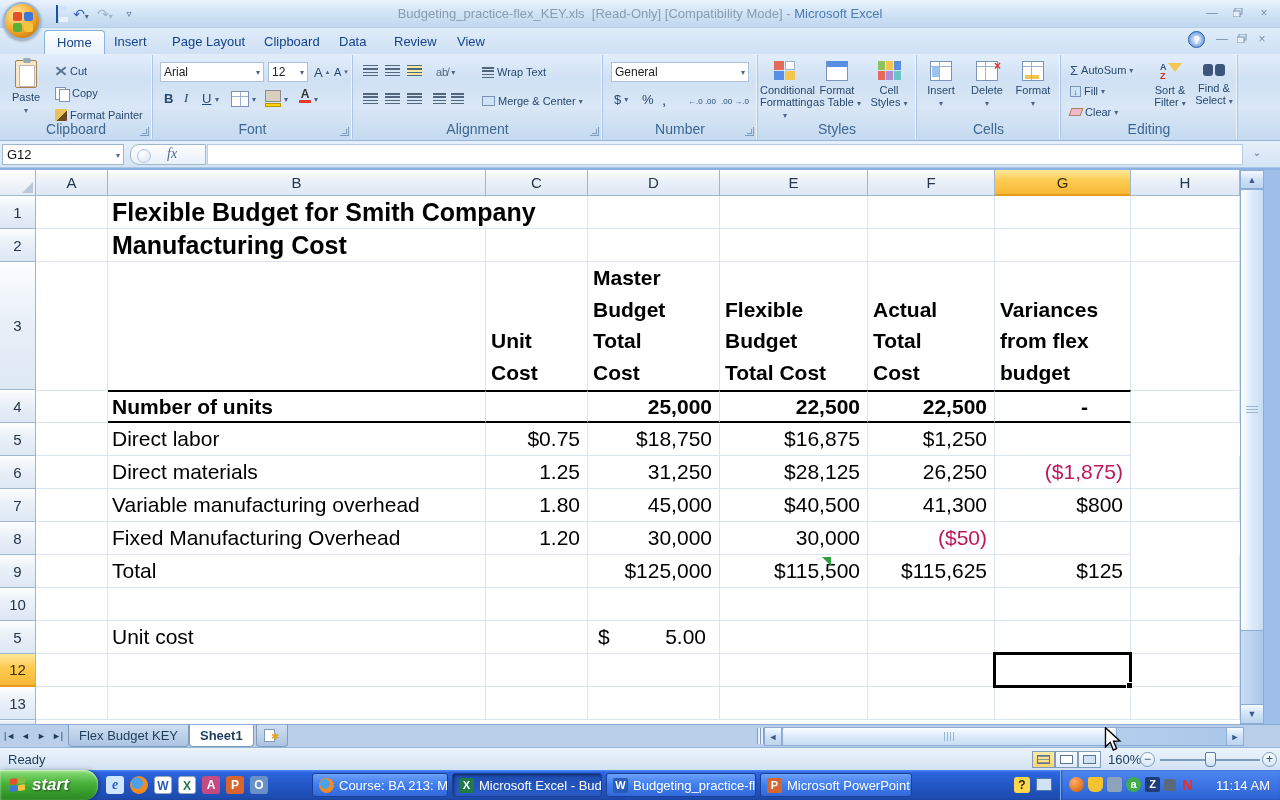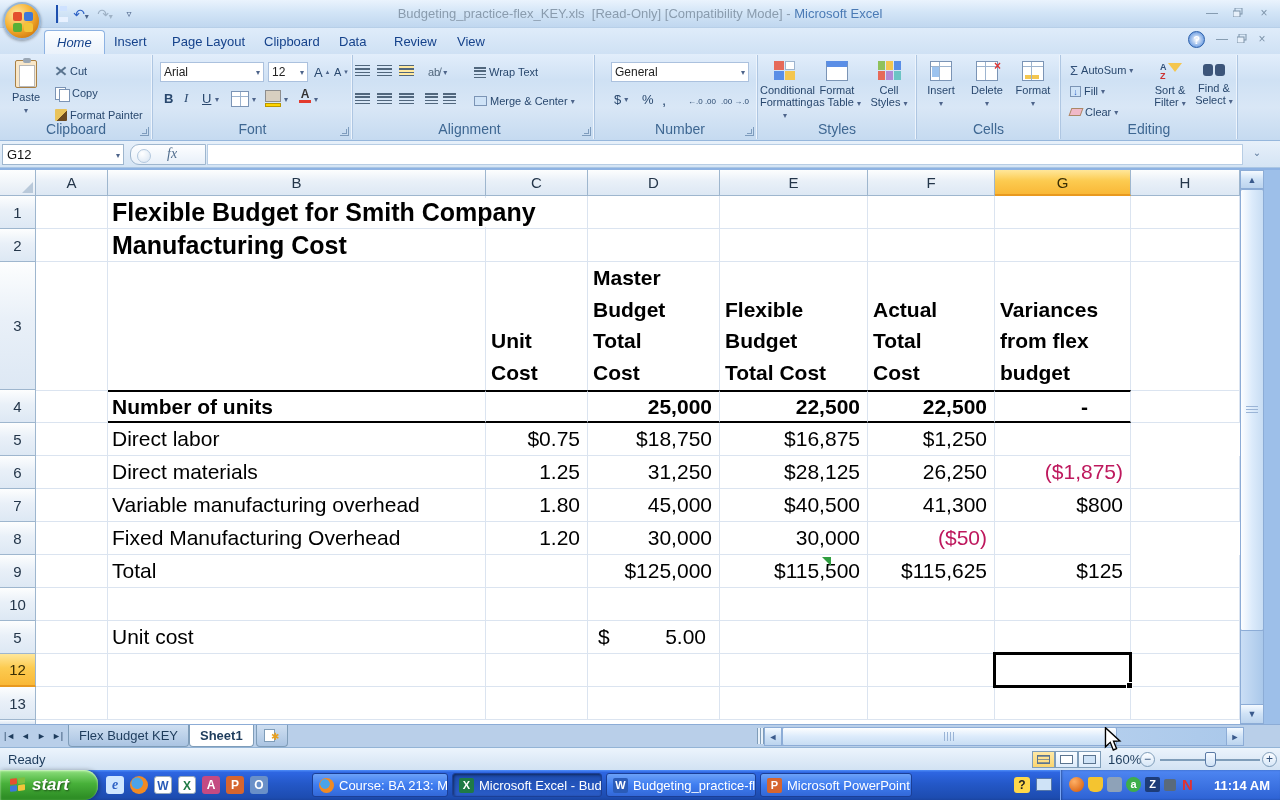--- a/index.html
+++ b/index.html
@@ -23,21 +23,21 @@
   .qicon { width:18px; height:18px; text-align:center; line-height:18px; font-size:14px; }
   .floppy { width:13px; height:13px; background:#3a6fd8; border:1px solid #1d4fae; position:relative; }
   .floppy:before { content:""; position:absolute; left:3px; top:0; width:7px; height:5px; background:#cfe2ff; }
   .floppy:after { content:""; position:absolute; left:2px; bottom:0; width:9px; height:5px; background:#e8f1ff; }
 
   
   #tabrow { position:absolute; left:0; top:28px; width:1280px; height:26px;
     background:linear-gradient(#dfecfa,#cfe1f4); }
   .rtab { position:absolute; top:2px; height:24px; padding:0 12px; font-size:13px; color:#15428b;
     line-height:24px; border-radius:4px 4px 0 0; }
-  .rtab.active { background:linear-gradient(#fdfeff,#eaf2fb); border:1px solid #8db2e2; border-bottom:none;font-style:italic; }
+  .rtab.active { background:linear-gradient(#fdfeff,#eaf2fb); border:1px solid #8db2e2; border-bottom:none; }
 
   
   #ribbon { position:absolute; left:0; top:54px; width:1280px; height:87px;
     background:linear-gradient(#e2eefb,#cfe1f4 30%,#d9e7f6 62%,#c5daf0); border-bottom:1px solid #96b7dc; }
   .rgroup { position:absolute; top:1px; height:84px; border-right:1px solid #aec6e2; box-shadow:inset -1px 0 0 #edf4fc; }
   .glabel { position:absolute; bottom:2px; left:0; width:100%; text-align:center; font-size:14px; color:#3e6792; }
   .launcher { position:absolute; bottom:3px; right:3px; width:9px; height:9px; border-right:1px solid #7e9cbd; border-bottom:1px solid #7e9cbd; }
   .launcher:before { content:""; position:absolute; right:1px; bottom:1px; width:4px; height:4px; border-right:1px solid #7e9cbd; border-bottom:1px solid #7e9cbd; }
   .smbtn { display:inline-flex; align-items:center; gap:3px; height:20px; padding:0 3px; font-size:11px; color:#29486e; }
   .combo { background:#fff; border:1px solid #abc1de; height:20px; font-size:12px; color:#222; padding:1px 3px; display:flex; align-items:center; justify-content:space-between; }
@@ -146,21 +146,21 @@
   #flag i { border-radius:1px; }
   .qlico { position:absolute; top:6px; width:18px; height:18px; border-radius:3px; font-size:12px; font-weight:bold;
     color:#fff; text-align:center; line-height:18px; }
   .tbtn { position:absolute; top:3px; height:24px; border-radius:3px; background:linear-gradient(#6ba1f7,#3f7df0 50%,#3268d8);
     border:1px solid #1b3f96; color:#fff; font-size:13px; display:flex; align-items:center; gap:5px; padding:0 6px; overflow:hidden; white-space:nowrap; }
   .tbtn.pressed { background:linear-gradient(#1d4cae,#2a5cc8); box-shadow:inset 1px 1px 3px rgba(0,0,0,.5); }
   .appico { width:15px; height:15px; border-radius:2px; font-size:11px; font-weight:bold; color:#fff; text-align:center; line-height:15px; flex:0 0 auto; }
   #tray { position:absolute; left:1060px; top:0; width:220px; height:30px; background:linear-gradient(#4e86f2,#2d62d4);
     border-left:1px solid #7aa6f5; box-shadow:inset 1px 0 2px rgba(0,0,0,.3); }
   .trayico { position:absolute; top:7px; width:15px; height:15px; border-radius:50%; font-size:11px; font-weight:bold; line-height:15px; text-align:center; color:#fff; }
-  #clock { position:absolute; right:10px; top:8px; font-size:13px; color:#fff;font-weight:bold; }
+  #clock { position:absolute; right:10px; top:8px; font-size:13px; color:#fff; }
 
   
   #cursor { position:absolute; left:1104px; top:727px; z-index:99; }
 </style>
 </head>
 <body>
 
 <div id="app">
 
   <div id="titlebar">
@@ -245,21 +245,21 @@
       <div style="position:absolute;left:112px;top:35px;width:16px;height:12px;background:#d8cfc0;border:1px solid #8d8d8d;">
           <div style="position:absolute;left:-1px;top:12px;width:16px;height:4px;background:#ffd400;border:1px solid #b99700;"></div>
         </div>
       <span class="dn" style="position:absolute;left:131px;top:40px;">▾</span>
       <div class="fcolor" style="position:absolute;left:146px;top:34px;">A<i style="background:#e33b2e;width:12px;"></i></div>
       <span class="dn" style="position:absolute;left:161px;top:40px;">▾</span>
       <div class="glabel">Font</div>
       <div class="launcher"></div>
     </div>
 
-    <div class="rgroup" style="left:345px;width:250px;">
+    <div class="rgroup" style="left:353px;width:250px;">
       <div class="alico" style="position:absolute;left:10px;top:10px;"></div>
       <div class="alico" style="position:absolute;left:32px;top:10px;"></div>
       <div class="alico" style="position:absolute;left:54px;top:10px;background:repeating-linear-gradient(#51677d 0 1.5px, rgba(0,0,0,0) 1.5px 3.4px),#ffe9a0;"></div>
       <div class="smbtn" style="position:absolute;left:80px;top:7px;font-size:11px;color:#51677d;">ab̸<span class="dn">▾</span></div>
       <div class="alico" style="position:absolute;left:10px;top:38px;"></div>
       <div class="alico" style="position:absolute;left:32px;top:38px;"></div>
       <div class="alico" style="position:absolute;left:54px;top:38px;"></div>
       <div class="alico" style="position:absolute;left:80px;top:38px;width:13px;"></div>
       <div class="alico" style="position:absolute;left:98px;top:38px;width:13px;"></div>
       <div class="smbtn" style="position:absolute;left:126px;top:7px;">

